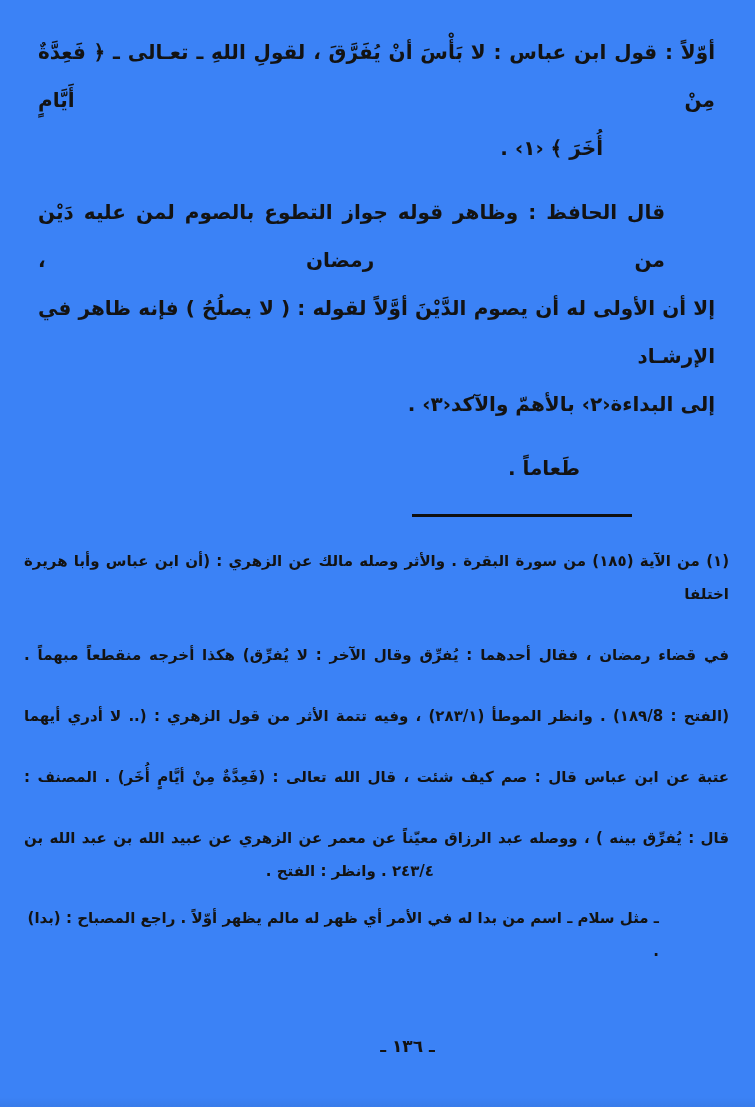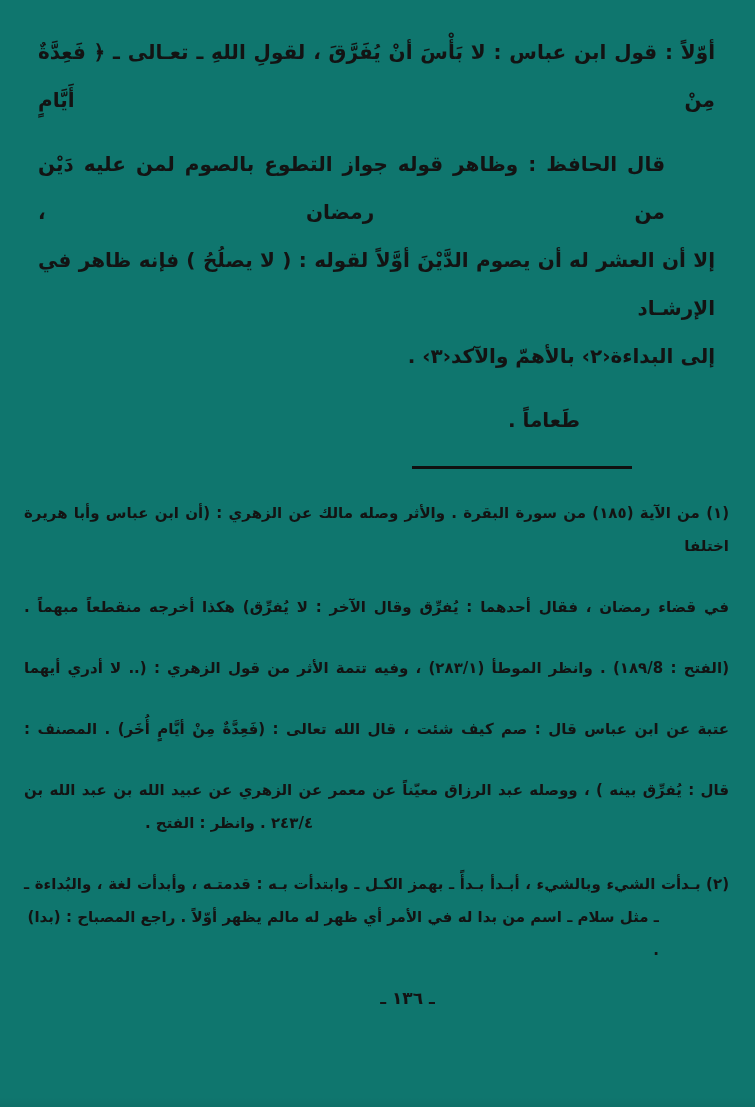--- a/index.html
+++ b/index.html
@@ -5,21 +5,21 @@
   html,body{margin:0;padding:0;}
   body{
     width:755px;height:1107px;
     background:#f4f3f0;
     font-family:"DejaVu Sans",sans-serif;
     overflow:hidden;
   }
   .page{
     position:relative;
     width:755px;height:1107px;
-    background:#0f766e;
+    background:#3b82f6;
     color:#131313;
     direction:rtl;
   }
   
   .main-text{
     padding:28px 40px 0 38px;
     font-size:20px;
     font-weight:bold;
   }
   .para{margin:0 0 16px 0;}
@@ -48,26 +48,26 @@
     padding:0 26px 0 24px;
     font-size:15px;
     font-weight:bold;
   }
   .fnote{margin:0 0 14px 0;}
   .fline{
     line-height:33px;
     text-align:right;
   }
   .fline.fill{text-align:justify;text-align-last:justify;margin-top:28px;}
-  .ind-fn-last{padding-right:295px;text-align:center;}
+  .ind-fn-last{padding-right:295px;text-align:right;}
   .ind-fn-mid{padding-right:70px;}
   
   .page-number{
     position:absolute;
-    top:988px;left:0;right:0;
+    top:1036px;left:0;right:0;
     text-align:center;
     font-size:17px;
     font-weight:bold;
     letter-spacing:2px;
   }
   .page-number span{display:inline-block;transform:translateX(30px);}
   
   .scan-edge{
     position:absolute;bottom:0;left:0;right:0;height:10px;
     background:linear-gradient(to bottom,rgba(0,0,0,0),rgba(0,0,0,0.05));
@@ -75,26 +75,27 @@
 </style>
 </head>
 <body>
 
 <div class="page">
 
   <div class="main-text">
 
     <div class="para">
       <div class="tline fill">أوّلاً : قول ابن عباس : لا بَأْسَ أنْ يُفَرَّقَ ، لقولِ اللهِ ـ تعـالى ـ ﴿ فَعِدَّةٌ مِنْ أَيَّامٍ</div>
+      <div class="tline ind-quote">أُخَرَ ﴾ ‹١› .</div>
     </div>
 
 
     <div class="para">
       <div class="tline ind-para fill">قال الحافظ : وظاهر قوله جواز التطوع بالصوم لمن عليه دَيْن من رمضان ،</div>
-      <div class="tline fill">إلا أن العشر له أن يصوم الدَّيْنَ أوَّلاً لقوله : ( لا يصلُحُ ) فإنه ظاهر في الإرشـاد</div>
+      <div class="tline fill">إلا أن الأولى له أن يصوم الدَّيْنَ أوَّلاً لقوله : ( لا يصلُحُ ) فإنه ظاهر في الإرشـاد</div>
       <div class="tline">إلى البداءة‹٢› بالأهمّ والآكد‹٣› .</div>
     </div>
 
     <div class="para">
       <div class="tline ind-taam">طَعاماً .</div>
     </div>
 
   </div>
 
   <hr class="fn-rule">
@@ -104,21 +105,20 @@
     <div class="fnote">
       <div class="fline fill">(١) من الآية (١٨٥) من سورة البقرة . والأثر وصله مالك عن الزهري : (أن ابن عباس وأبا هريرة اختلفا</div>
       <div class="fline fill">في قضاء رمضان ، فقال أحدهما : يُفرِّق وقال الآخر : لا يُفرِّق) هكذا أخرجه منقطعاً مبهماً .</div>
       <div class="fline fill">(الفتح : ١٨٩/8) . وانظر الموطأ (٢٨٣/١) ، وفيه تتمة الأثر من قول الزهري : (.. لا أدري أيهما</div>
       <div class="fline fill">عتبة عن ابن عباس قال : صم كيف شئت ، قال الله تعالى : (فَعِدَّةٌ مِنْ أيَّامٍ أُخَر) . المصنف :</div>
       <div class="fline fill">قال : يُفرِّق بينه ) ، ووصله عبد الرزاق معيّناً عن معمر عن الزهري عن عبيد الله بن عبد الله بن</div>
       <div class="fline ind-fn-last">٢٤٣/٤ . وانظر : الفتح .</div>
     </div>
 
     <div class="fnote">
-      <div class="fline fill">(٢) بـدأت الشيء وبالشيء ، أبـدأ بـدأً ـ بهمز الكـل ـ وابتدأت بـه : قدمتـه ، وأبدأت لغة ، والبُداءة ـ</div>
       <div class="fline ind-fn-mid">ـ مثل سلام ـ اسم من بدا له في الأمر أي ظهر له مالم يظهر أوّلاً . راجع المصباح : (بدا) .</div>
     </div>
 
   </div>
 
   <div class="page-number">
     <span>ـ ١٣٦ ـ</span>
   </div>
 
   <div class="scan-edge"></div>

